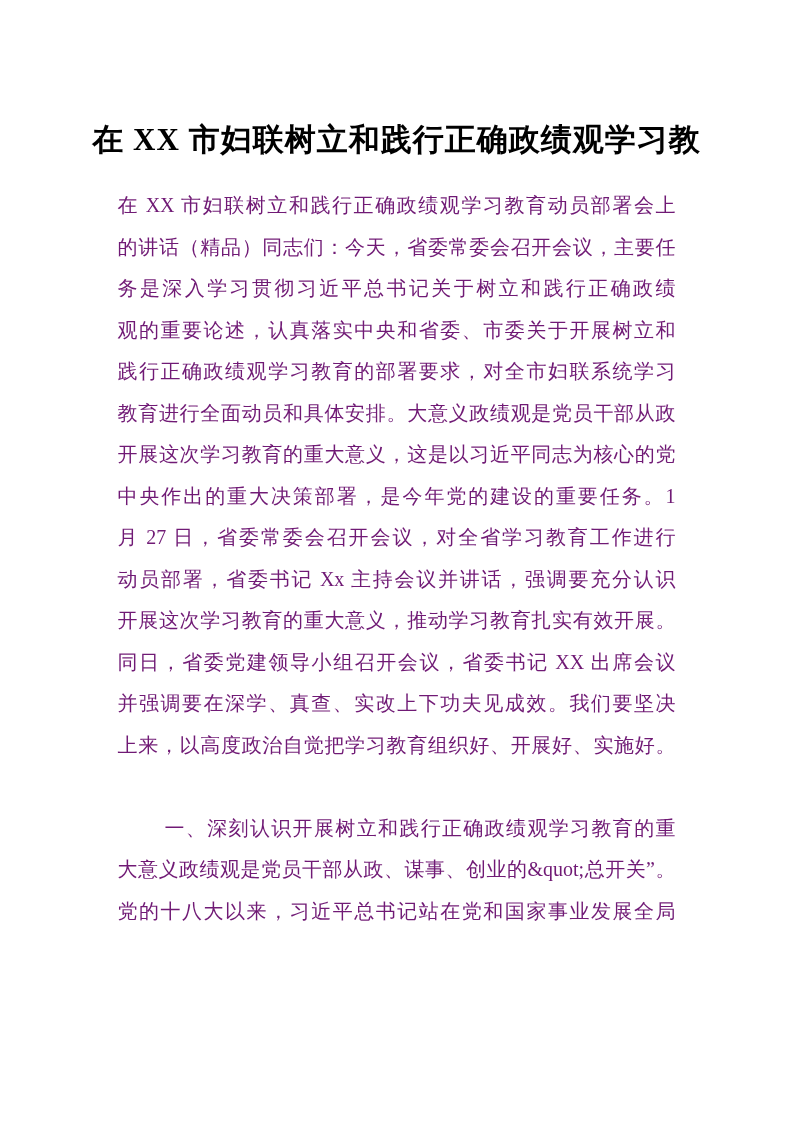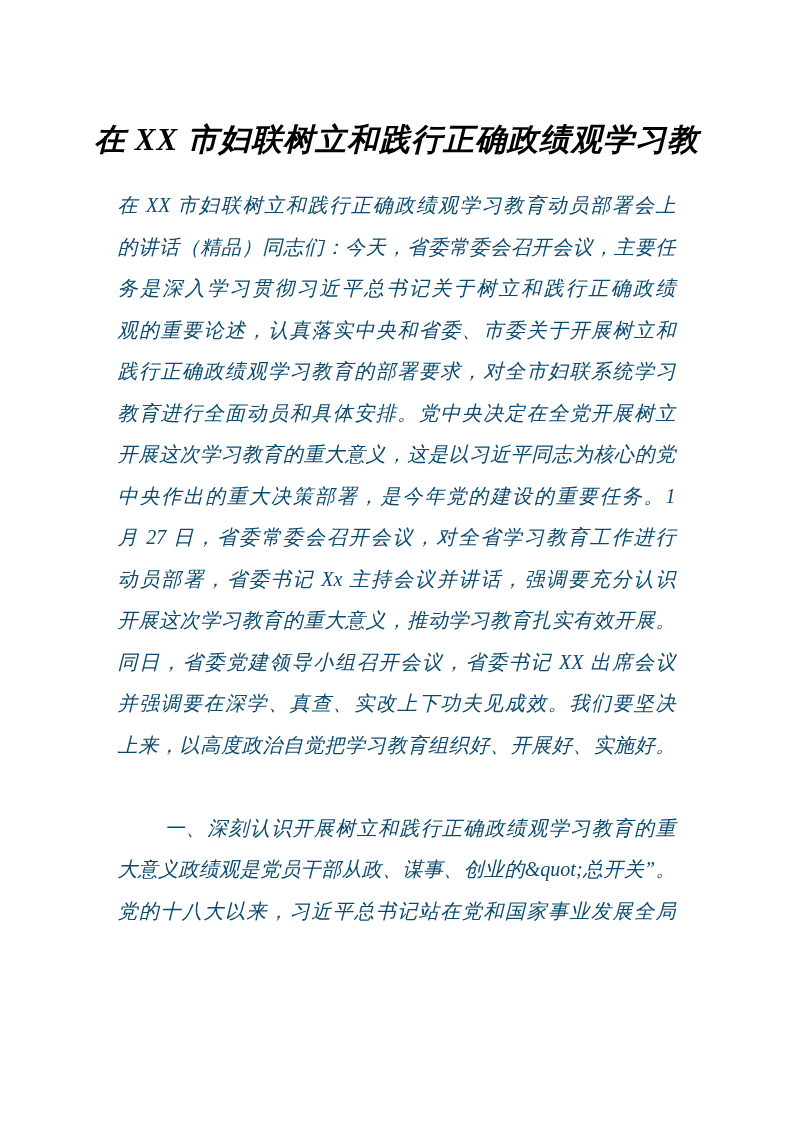--- a/index.html
+++ b/index.html
@@ -11,39 +11,38 @@
     height: 1122px;
     background: #ffffff;
     font-family: "Liberation Serif", "DejaVu Serif", serif;
   }
   .page {
     position: relative;
     width: 793px;
     height: 998px;
     background: #ffffff;
     overflow: hidden;
-    font-style: italic;
   }
   .doc-title {
     margin: 112px auto 0 auto;
     width: 660px;
     font-size: 31px;
     line-height: 56px;
     font-weight: bold;
     color: #000000;
     text-align: center;
     letter-spacing: 1px;
   }
   .title-line {
     display: block;
   }
   .content {
     width: 558px;
     margin: 17px auto 0 auto;
-    color: #0c4a6e;
+    color: #701a75;
   }
   .para {
     font-size: 20px;
     line-height: 41.5px;
   }
   .para + .para {
     margin-top: 41.5px;
   }
   .line {
     text-align: justify;
@@ -64,21 +63,21 @@
   </h1>
 
   <div class="content">
 
     <div class="para">
       <div class="line">在 XX 市妇联树立和践行正确政绩观学习教育动员部署会上</div>
       <div class="line">的讲话（精品）同志们：今天，省委常委会召开会议，主要任</div>
       <div class="line">务是深入学习贯彻习近平总书记关于树立和践行正确政绩</div>
       <div class="line">观的重要论述，认真落实中央和省委、市委关于开展树立和</div>
       <div class="line">践行正确政绩观学习教育的部署要求，对全市妇联系统学习</div>
-      <div class="line">教育进行全面动员和具体安排。党中央决定在全党开展树立</div>
+      <div class="line">教育进行全面动员和具体安排。大意义政绩观是党员干部从政</div>
       <div class="line">开展这次学习教育的重大意义，这是以习近平同志为核心的党</div>
       <div class="line">中央作出的重大决策部署，是今年党的建设的重要任务。1</div>
       <div class="line">月 27 日，省委常委会召开会议，对全省学习教育工作进行</div>
       <div class="line">动员部署，省委书记 Xx 主持会议并讲话，强调要充分认识</div>
       <div class="line">开展这次学习教育的重大意义，推动学习教育扎实有效开展。</div>
       <div class="line">同日，省委党建领导小组召开会议，省委书记 XX 出席会议</div>
       <div class="line">并强调要在深学、真查、实改上下功夫见成效。我们要坚决</div>
       <div class="line">上来，以高度政治自觉把学习教育组织好、开展好、实施好。</div>
     </div>
 

